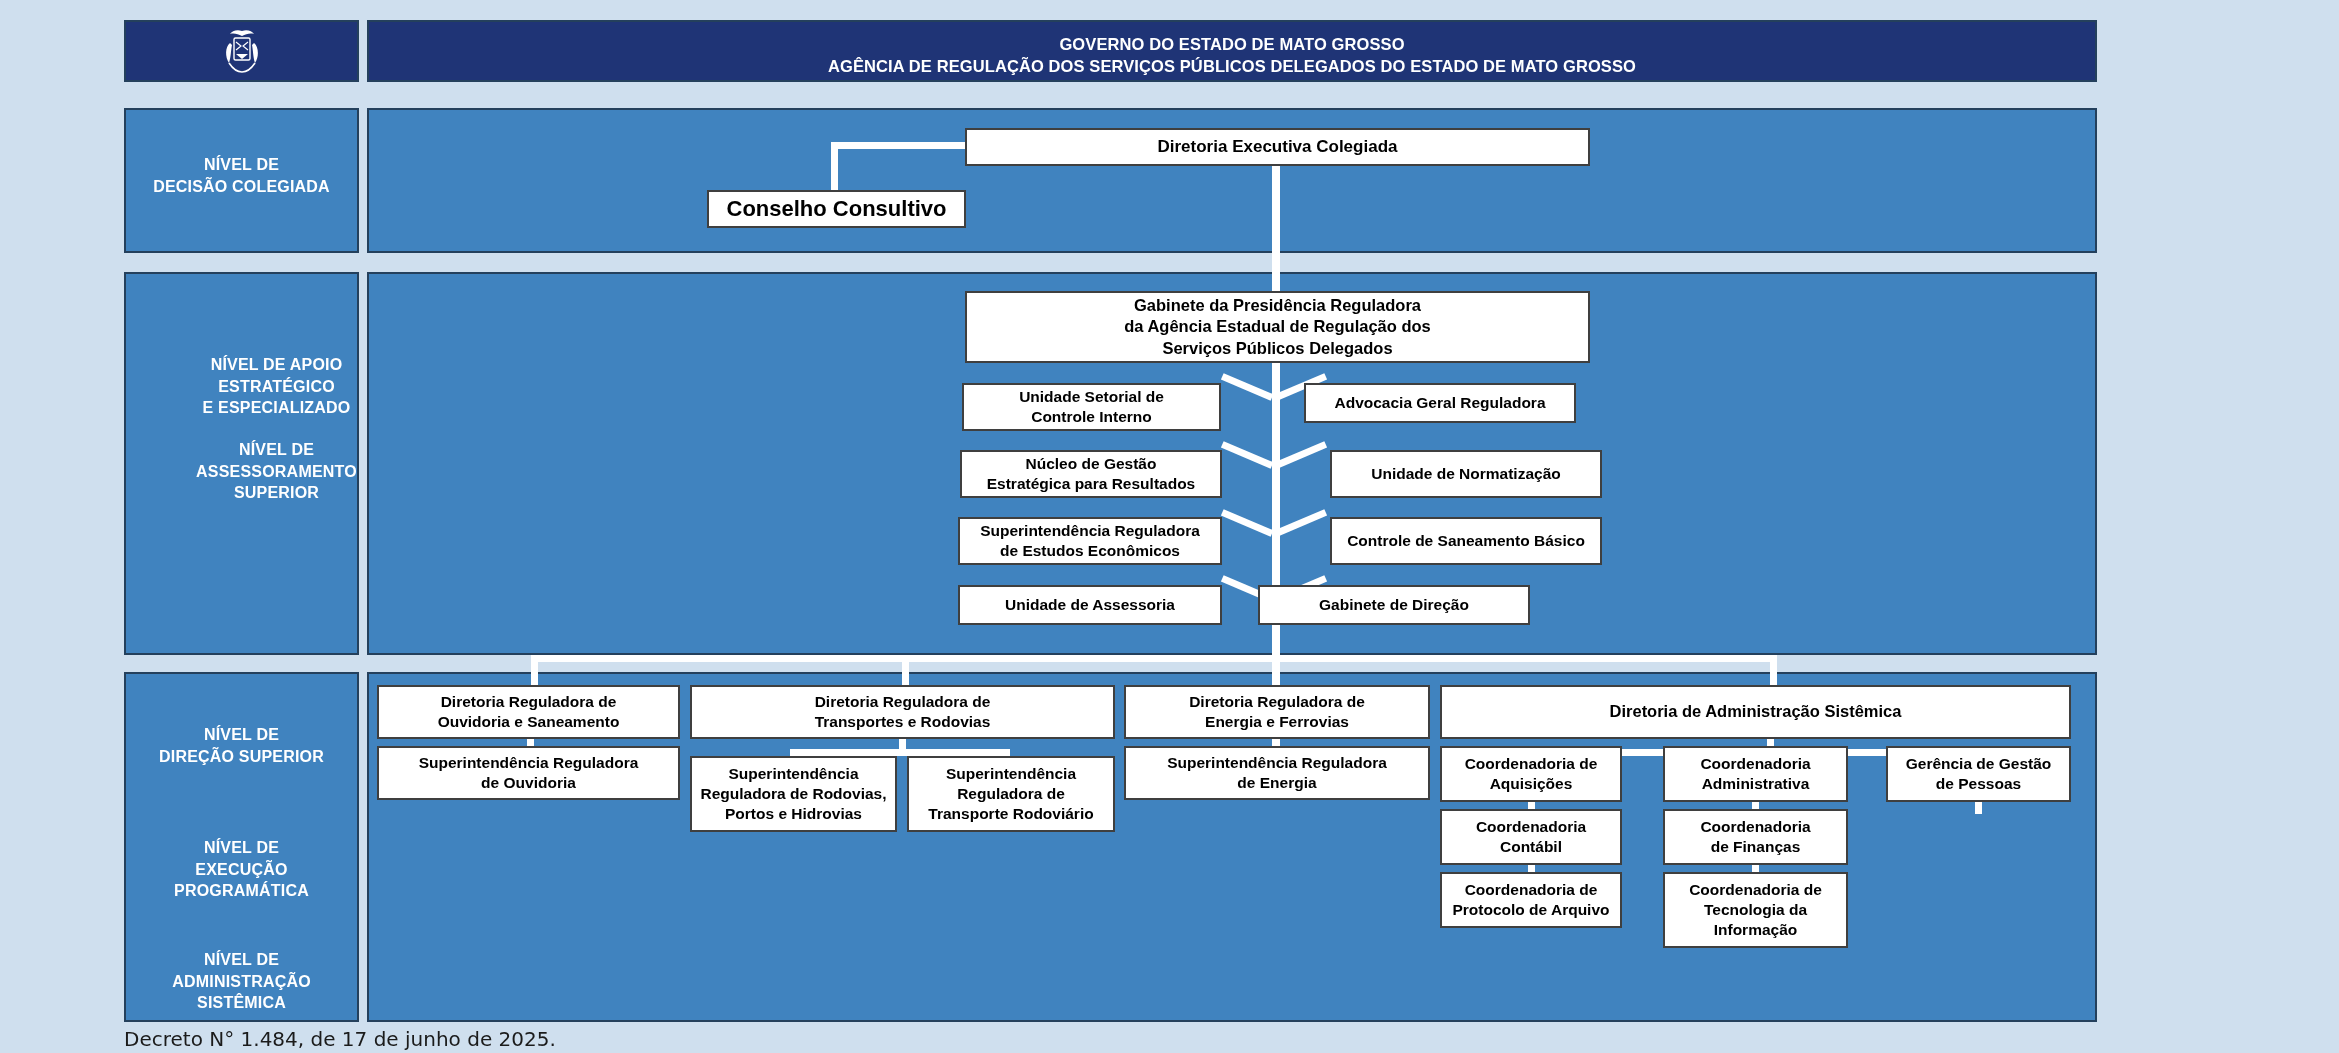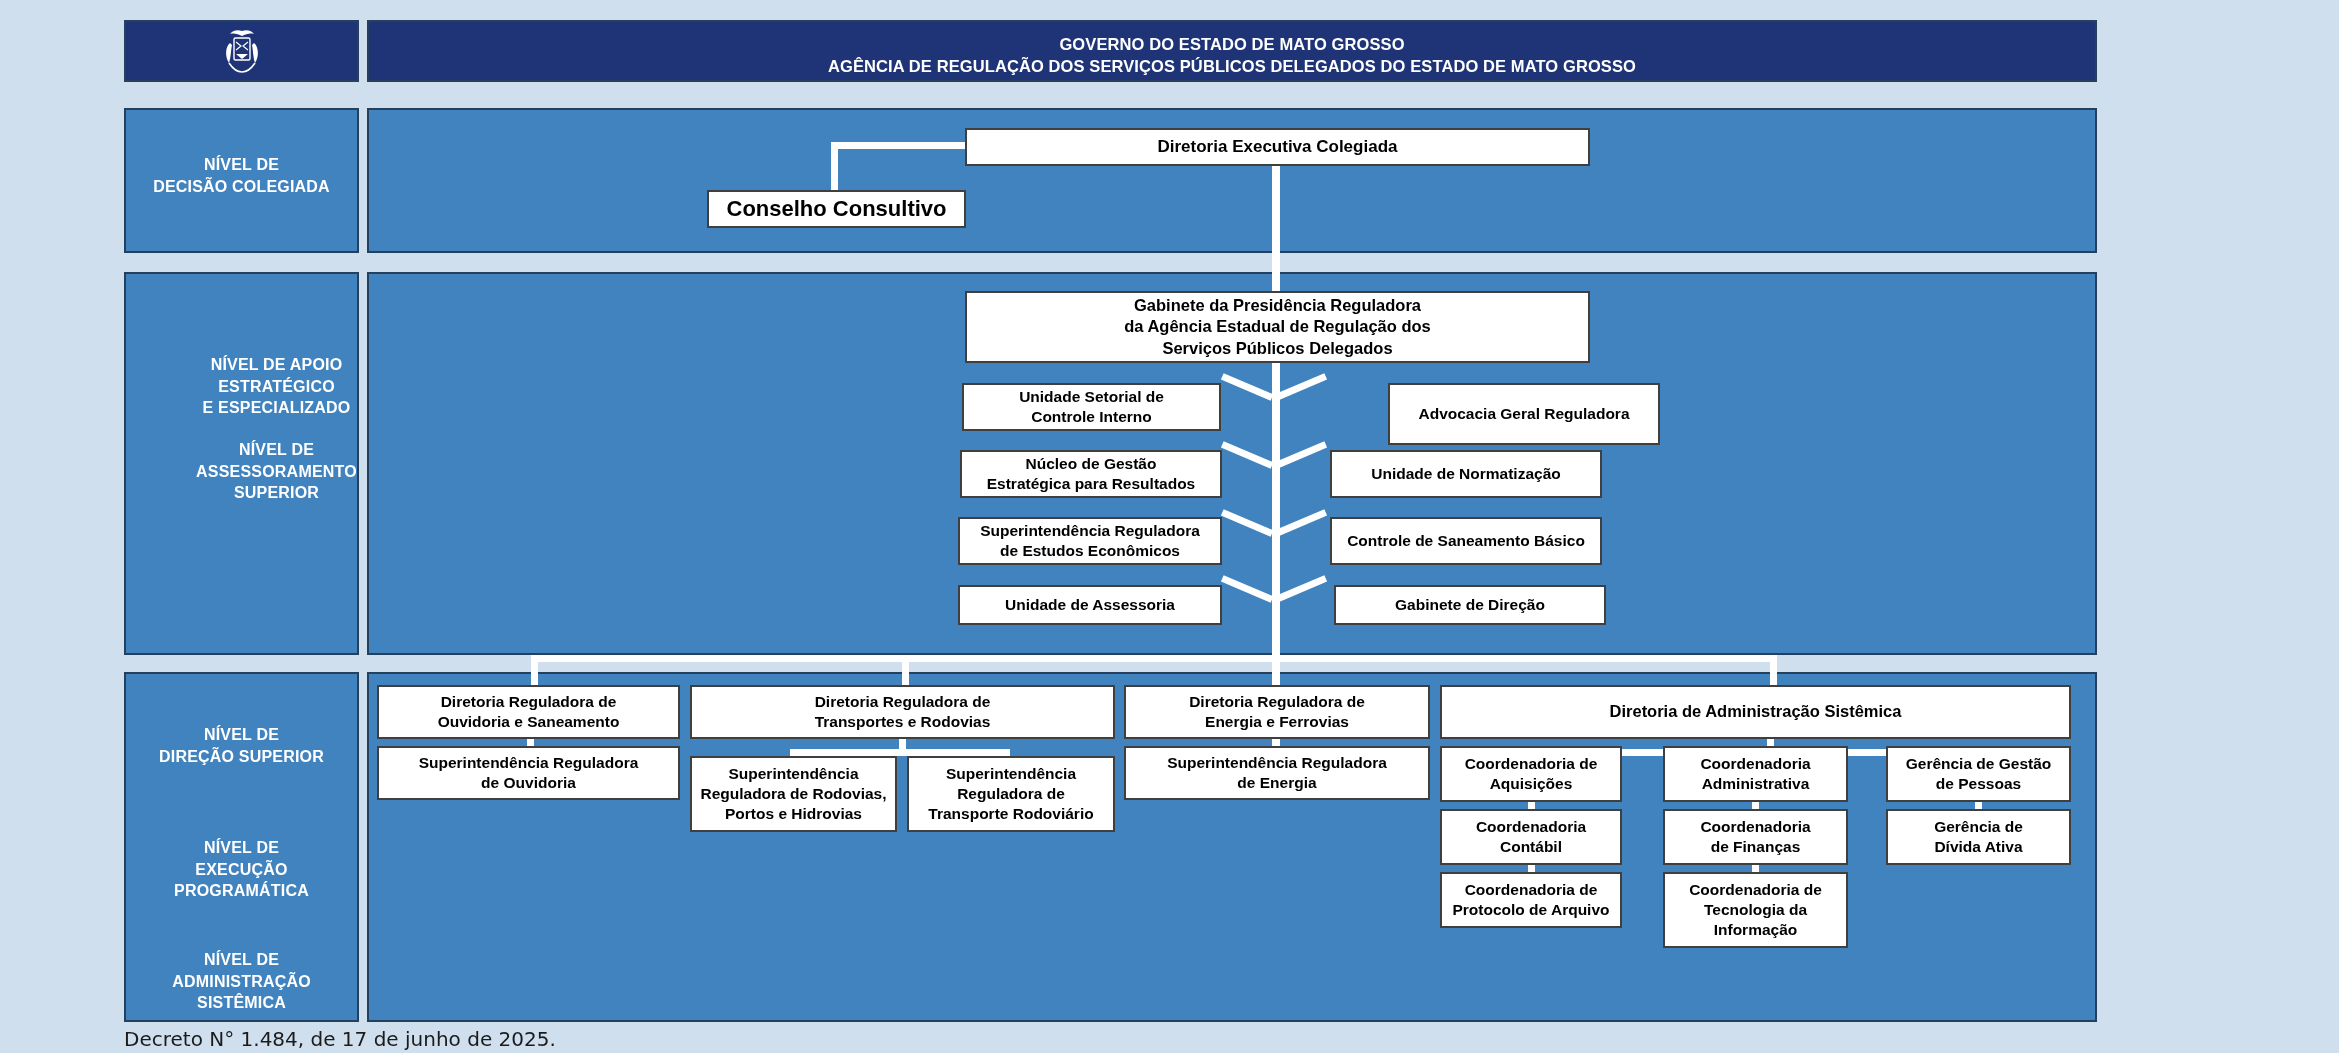--- a/index.html
+++ b/index.html
@@ -129,38 +129,38 @@
   <div class="box" style="left:965px; top:291px; width:625px; height:72px; font-size:16.5px;">Gabinete da Presidência Reguladora
 da Agência Estadual de Regulação dos
 Serviços Públicos Delegados</div>
 
   <div class="conn" style="left:1272px; top:363px; width:8px; height:297px;"></div>
 
   <div class="conn-diag" style="left:1272px; top:394px; width:54px; height:7px; transform: rotate(203deg);"></div>
   <div class="conn-diag" style="left:1276px; top:394px; width:54px; height:7px; transform: rotate(-23deg);"></div>
   <div class="box" style="left:962px; top:383px; width:259px; height:48px; font-size:15.5px;">Unidade Setorial de
 Controle Interno</div>
-  <div class="box" style="left:1388px; top:383px; width:272px; height:62px; font-size:15.5px;">Advocacia Geral Reguladora</div>
+  <div class="box" style="left:1304px; top:383px; width:272px; height:40px; font-size:15.5px;">Advocacia Geral Reguladora</div>
 
   <div class="conn-diag" style="left:1272px; top:462px; width:54px; height:7px; transform: rotate(203deg);"></div>
   <div class="conn-diag" style="left:1276px; top:462px; width:54px; height:7px; transform: rotate(-23deg);"></div>
   <div class="box" style="left:960px; top:450px; width:262px; height:48px; font-size:15.5px;">Núcleo de Gestão
 Estratégica para Resultados</div>
   <div class="box" style="left:1330px; top:450px; width:272px; height:48px; font-size:15.5px;">Unidade de Normatização</div>
 
   <div class="conn-diag" style="left:1272px; top:530px; width:54px; height:7px; transform: rotate(203deg);"></div>
   <div class="conn-diag" style="left:1276px; top:530px; width:54px; height:7px; transform: rotate(-23deg);"></div>
   <div class="box" style="left:958px; top:517px; width:264px; height:48px; font-size:15.5px;">Superintendência Reguladora
 de Estudos Econômicos</div>
   <div class="box" style="left:1330px; top:517px; width:272px; height:48px; font-size:15.5px;">Controle de Saneamento Básico</div>
 
   <div class="conn-diag" style="left:1272px; top:596px; width:54px; height:7px; transform: rotate(203deg);"></div>
   <div class="conn-diag" style="left:1276px; top:596px; width:54px; height:7px; transform: rotate(-23deg);"></div>
   <div class="box" style="left:958px; top:585px; width:264px; height:40px; font-size:15.5px;">Unidade de Assessoria</div>
-  <div class="box" style="left:1334px; top:585px; width:272px; height:40px; font-size:15.5px;">Gabinete de Direção</div>
+  <div class="box" style="left:1258px; top:585px; width:272px; height:40px; font-size:15.5px;">Gabinete de Direção</div>
 
   <div class="conn" style="left:531px; top:655px; width:1246px; height:7px;"></div>
   <div class="conn" style="left:531px; top:655px; width:7px; height:40px;"></div>
   <div class="conn" style="left:902px; top:655px; width:7px; height:40px;"></div>
   <div class="conn" style="left:1272px; top:655px; width:8px; height:40px;"></div>
   <div class="conn" style="left:1770px; top:655px; width:7px; height:40px;"></div>
 
   <div class="panel" style="left:124px; top:672px; width:235px; height:350px;">
     <div class="lvl-label" style="top:50px;">NÍVEL DE
 DIREÇÃO SUPERIOR</div>
@@ -220,18 +220,16 @@
   <div class="box" style="left:1663px; top:809px; width:185px; height:56px; font-size:15.5px;">Coordenadoria
 de Finanças</div>
   <div class="conn" style="left:1752px; top:863px; width:7px; height:14px;"></div>
   <div class="box" style="left:1663px; top:872px; width:185px; height:76px; font-size:15.5px;">Coordenadoria de
 Tecnologia da
 Informação</div>
 
   <div class="box" style="left:1886px; top:746px; width:185px; height:56px; font-size:15.5px;">Gerência de Gestão
 de Pessoas</div>
   <div class="conn" style="left:1975px; top:800px; width:7px; height:14px;"></div>
-  <div class="box" style="left:1886px; top:809px; width:185px; height:56px; font-size:15.5px;">Gerência de
-Dívida Ativa</div>
 
   <div class="footer" style="left:124px; top:1027px;">Decreto N° 1.484, de 17 de junho de 2025.</div>
 
 </div>
 
 </body></html>

